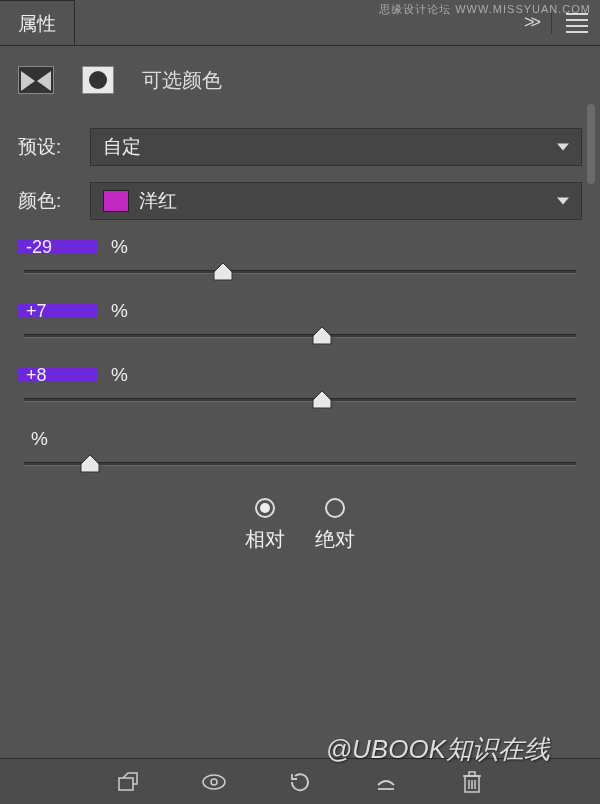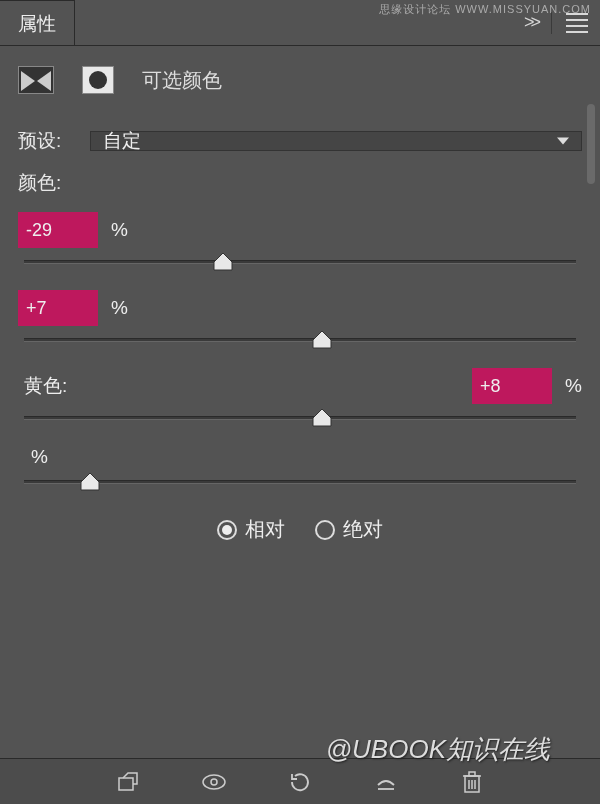--- a/index.html
+++ b/index.html
@@ -102,21 +102,21 @@
   display: flex; align-items: center;
   margin: 16px 0;
   gap: 12px;
 }
 .row-label {
   width: 60px; font-size: 19px; color: #e8e8e8;
   text-align: left;
 }
 .dropdown {
   flex: 1;
-  height: 20px;
+  height: 38px;
   background: #454545;
   border: 1px solid #333;
   display: flex; align-items: center;
   padding: 0 12px;
   position: relative;
 }
 .dropdown .dd-text { font-size: 19px; color: #eee; }
 .dropdown .swatch {
   width: 26px; height: 22px;
   background: #c028c0;
@@ -132,22 +132,22 @@
   border-top: 7px solid #ddd;
 }
 
 .slider-block { margin: 14px 0 26px 0; }
 .slider-head {
   display: flex; align-items: center;
   padding: 0 0 12px 0;
 }
 .slider-label { font-size: 19px; color: #eee; flex: 1; padding-left: 6px;}
 .slider-value {
-  width: 80px; height: 36px;
-  background: #be185d;
+  width: 80px; height: 14px;
+  background: #6d28d9;
   color: #eee; font-size: 18px;
   text-align: left; padding: 2px 8px;
   border: none;
 }
 .slider-unit { width: 30px; text-align: right; font-size: 19px; color: #eee; }
 .slider-track {
   position: relative;
   height: 4px;
   background: #3a3a3a;
   border-top: 1px solid #2a2a2a;
@@ -161,21 +161,21 @@
 }
 .slider-thumb svg { display: block; }
 
 .radio-row {
   display: flex; justify-content: center; align-items: center;
   gap: 30px;
   margin-top: 32px;
 }
 .radio {
   display: flex; align-items: center; gap: 8px;
-  font-size: 20px; color: #eee;
+  font-size: 20px; color: #eee; flex-direction: column;
 }
 .radio .outer {
   width: 20px; height: 20px; border-radius: 50%;
   border: 2px solid #ddd;
   display: flex; align-items: center; justify-content: center;
 }
 .radio .inner { width: 10px; height: 10px; border-radius: 50%; background: #eee; }
 
 .footer {
   position: absolute; bottom: 0; left: 0; right: 0;
@@ -220,20 +220,25 @@
     <div class="row">
       <div class="row-label">预设:</div>
       <div class="dropdown">
         <span class="dd-text">自定</span>
         <span class="caret"></span>
       </div>
     </div>
 
     <div class="row">
       <div class="row-label">颜色:</div>
+      <div class="dropdown">
+        <span class="swatch"></span>
+        <span class="dd-text">洋红</span>
+        <span class="caret"></span>
+      </div>
     </div>
 
     <div id="sliders-container">
         <div class="slider-block">
           <div class="slider-head">
             <input class="slider-value" value="-29" style="">
             <div class="slider-unit">%</div>
           </div>
           <div class="slider-track">
             <div class="slider-thumb" style="left:36%">
@@ -251,21 +256,20 @@
           <div class="slider-track">
             <div class="slider-thumb" style="left:54%">
               <svg width="22" height="18" viewBox="0 0 22 18">
                 <path d="M11 0 L20 9 L20 17 L2 17 L2 9 Z" fill="#e8e8e8" stroke="#333" stroke-width="1"></path>
               </svg>
             </div>
           </div>
         </div>
         <div class="slider-block">
           <div class="slider-head">
-            <div class="slider-label">黄色:</div>
             <input class="slider-value" value="+8" style="">
             <div class="slider-unit">%</div>
           </div>
           <div class="slider-track">
             <div class="slider-thumb" style="left:54%">
               <svg width="22" height="18" viewBox="0 0 22 18">
                 <path d="M11 0 L20 9 L20 17 L2 17 L2 9 Z" fill="#e8e8e8" stroke="#333" stroke-width="1"></path>
               </svg>
             </div>
           </div>

